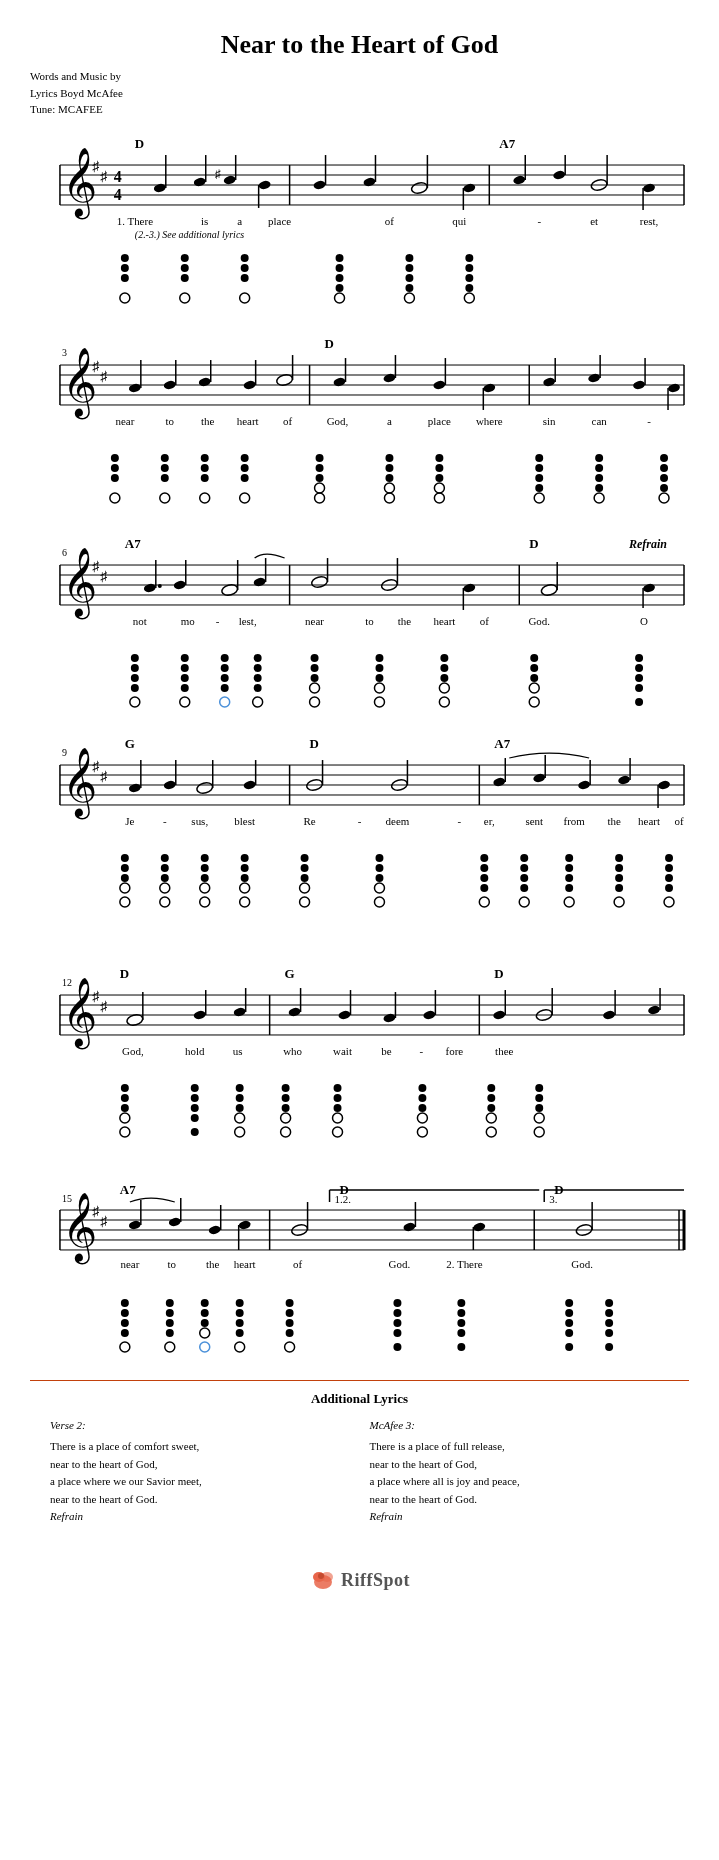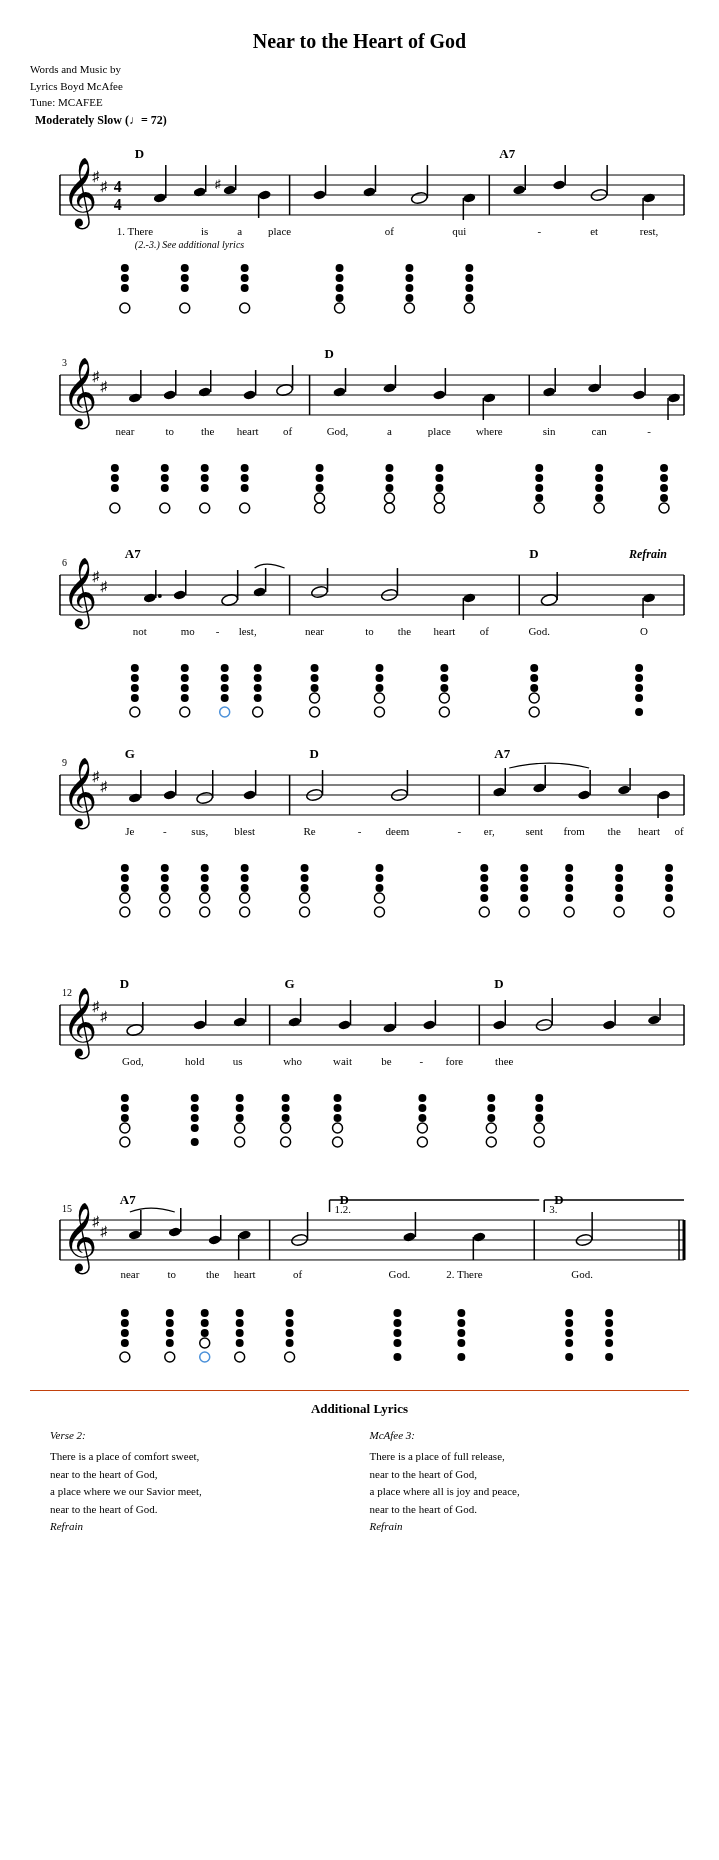--- a/index.html
+++ b/index.html
@@ -13,21 +13,21 @@
     }
 
     .page-container {
       width: 719px;
       padding: 20px 30px 40px 30px;
       position: relative;
     }
 
     .title {
       text-align: center;
-      font-size: 20px;
+      font-size: 26px;
       font-weight: bold;
       margin-bottom: 8px;
       margin-top: 10px;
       font-family: 'Times New Roman', Times, serif;
     }
 
     .attribution {
       text-align: left;
       font-size: 11px;
       line-height: 1.5;
@@ -133,24 +133,20 @@
 <div class="page-container">
 
   <h1 class="title">Near to the Heart of God</h1>
 
   <div class="attribution">
     <span>Words and Music by</span><br>
     <span>Lyrics Boyd McAfee</span><br>
     <span>Tune: MCAFEE</span>
   </div>
 
-  <div class="tempo-marking">
-    <span>Moderately Slow</span>
-    (<span>♩</span><span>= 72</span>)
-  </div>
 
   <div class="sheet-music-row section-wrapper">
     <span class="measure-number"></span>
     <svg viewBox="0 0 660 130" height="130">
 
       <g stroke="#000" stroke-width="1">
         <line x1="30" y1="45" x2="655" y2="45"></line>
         <line x1="30" y1="55" x2="655" y2="55"></line>
         <line x1="30" y1="65" x2="655" y2="65"></line>
         <line x1="30" y1="75" x2="655" y2="75"></line>
@@ -941,14 +937,28 @@
           There is a place of full release,<br>
           near to the heart of God,<br>
           a place where all is joy and peace,<br>
           near to the heart of God.<br>
           <em class="refrain-text">Refrain</em>
         </div>
       </div>
     </div>
   </div>
 
+  <div class="footer">
+    <div class="riffspot-logo">
+      <span class="riffspot-icon">
+
+        <svg width="28" height="28" viewBox="0 0 28 28">
+          <ellipse cx="14" cy="16" rx="9" ry="7" fill="#e8654a" opacity="0.85"></ellipse>
+          <ellipse cx="10" cy="11" rx="6" ry="5" fill="#e8654a"></ellipse>
+          <ellipse cx="18" cy="11" rx="6" ry="5" fill="#e8654a" opacity="0.6"></ellipse>
+          <circle cx="12" cy="10" r="3" fill="#c44a2f"></circle>
+        </svg>
+      </span>
+      <span style="color:#555; font-size:18px; font-weight:bold; letter-spacing:0.5px;">RiffSpot</span>
+    </div>
+  </div>
 
 </div>
 
 </body></html>

